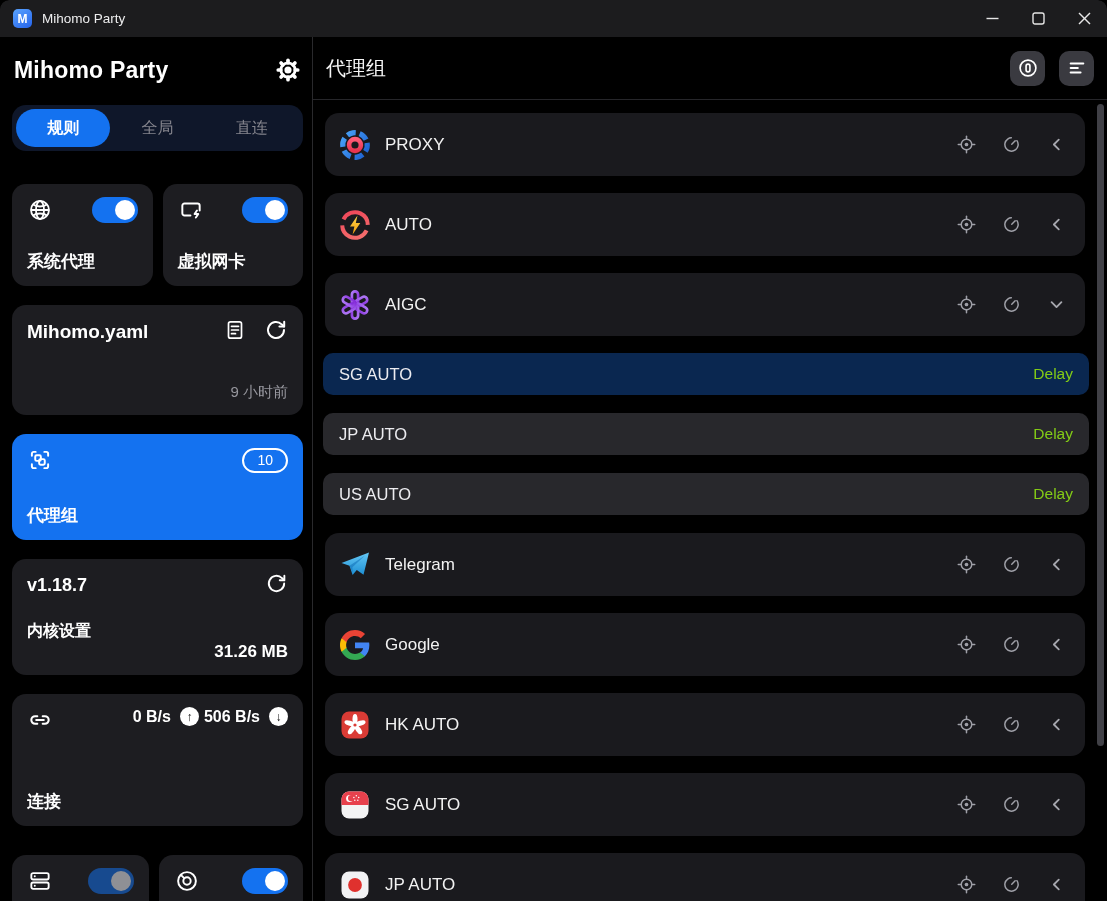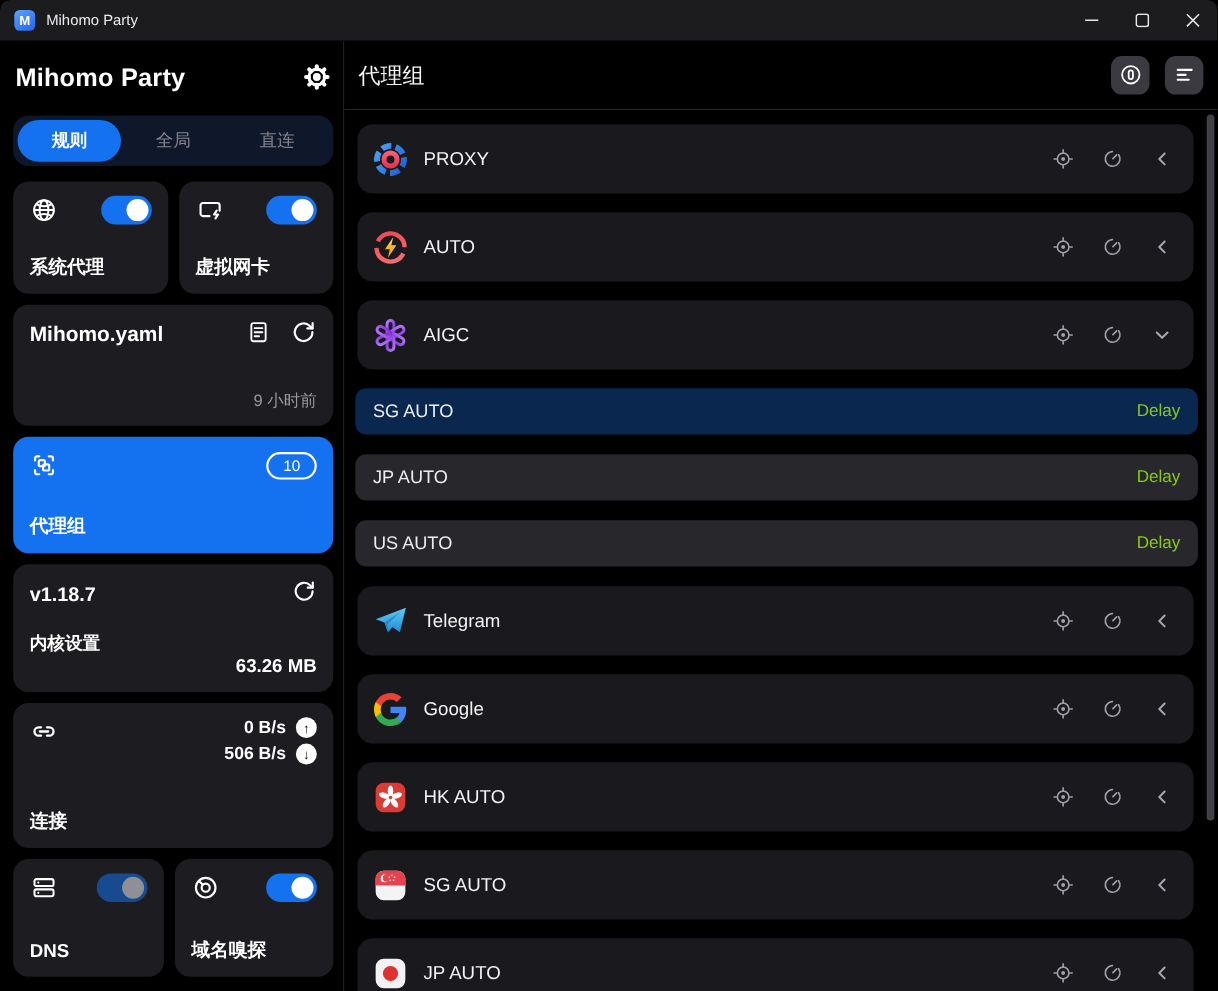--- a/index.html
+++ b/index.html
@@ -23,21 +23,21 @@
   .side-header{display:flex;align-items:center;height:46px;margin:0 2px 12px 2px;}
   .side-title{color:#fff;font-size:23px;font-weight:bold;letter-spacing:.2px;}
   .gear{margin-left:auto;color:#fff;width:26px;height:26px;}
   .gear svg{width:26px;height:26px;}
 
   .tabs{height:46px;background:#0f172a;border-radius:14px;display:flex;padding:4px;margin-bottom:14px;}
   .tab{flex:1;display:flex;align-items:center;justify-content:center;color:#85858d;font-size:16px;border-radius:19px;}
   .tab.active{background:#1472f0;color:#fff;font-weight:bold;}
 
   .grid2{display:flex;gap:10px;margin-bottom:10px;}
-  .card{background:#1d1d21;border-radius:14px;padding:13px 15px;margin-bottom:10px;display:flex;flex-direction:column;}
+  .card{background:#1d1d21;border-radius:14px;padding:13px 15px;margin-bottom:10px;display:flex;flex-direction:column;margin-top:19px;}
   .half{flex:1;margin-bottom:0;height:102px;}
   .topline{display:flex;align-items:center;justify-content:space-between;}
   .cardlabel{margin-top:auto;font-weight:bold;font-size:17px;color:#fff;}
   .sicon{width:26px;height:26px;color:#fff;}
   .sicon svg{width:26px;height:26px;}
 
   .toggle{width:46px;height:26px;border-radius:13px;background:#1472f0;position:relative;flex:0 0 auto;}
   .toggle .knob{position:absolute;top:3px;right:3px;width:20px;height:20px;border-radius:50%;background:#fff;}
   .toggle.dim{background:#174a8f;}
   .toggle.dim .knob{background:#8f9095;}
@@ -56,21 +56,21 @@
   .core-top{display:flex;align-items:center;color:#fff;}
   .core-ver{font-size:18px;font-weight:bold;}
   .core-refresh{margin-left:auto;}
   .core-refresh svg{width:23px;height:23px;}
   .core-bottom{margin-top:auto;display:flex;align-items:baseline;flex-direction:column;}
   .core-label{font-size:16px;font-weight:bold;color:#fff;}
   .core-mem{margin-left:auto;font-size:17px;font-weight:bold;color:#fff;}
 
   .card.conn{height:132px;}
   .conn-top{display:flex;align-items:flex-start;}
-  .conn-stats{margin-left:auto;display:flex;flex-direction:column;gap:5px;}
+  .conn-stats{margin-left:auto;display:flex;gap:5px;}
   .stat{display:flex;align-items:center;justify-content:flex-end;gap:9px;color:#fff;font-size:16px;font-weight:600;}
   .arrow-circle{width:19px;height:19px;border-radius:50%;background:#fff;color:#0a0a0a;font-size:12px;font-weight:bold;
     display:flex;align-items:center;justify-content:center;line-height:1;}
 
   .half2{flex:1;margin-bottom:0;height:107px;}
   .halfwrap-dns{flex:0 0 137px;display:flex;}
   .halfwrap-sniff{flex:1;display:flex;}
 
   
   .main{flex:1;display:flex;flex-direction:column;position:relative;min-width:0;background:#000;}
@@ -217,21 +217,21 @@
       <div class="card core">
         <div class="core-top">
           <div class="core-ver">v1.18.7</div>
           <div class="core-refresh"><svg viewBox="0 0 24 24" fill="none" stroke="currentColor" stroke-width="2" stroke-linecap="round" stroke-linejoin="round">
                 <path d="M20 12a8 8 0 1 1-2.34-5.66L20 8.5"></path>
                 <polyline points="20.2 3.8 20.2 8.6 15.4 8.6"></polyline>
               </svg></div>
         </div>
         <div class="core-bottom">
           <div class="core-label">内核设置</div>
-          <div class="core-mem">63.26 MB</div>
+          <div class="core-mem">31.26 MB</div>
         </div>
       </div>
 
       <div class="card conn">
         <div class="conn-top">
           <div class="sicon"><svg viewBox="0 0 24 24" fill="none" stroke="currentColor" stroke-width="1.9" stroke-linecap="round">
                 <path d="M9.5 15.5H7.5a3.5 3.5 0 0 1 0-7h2"></path>
                 <path d="M14.5 8.5h2a3.5 3.5 0 0 1 0 7h-2"></path>
                 <line x1="8.5" y1="12" x2="15.5" y2="12"></line>
               </svg></div>

